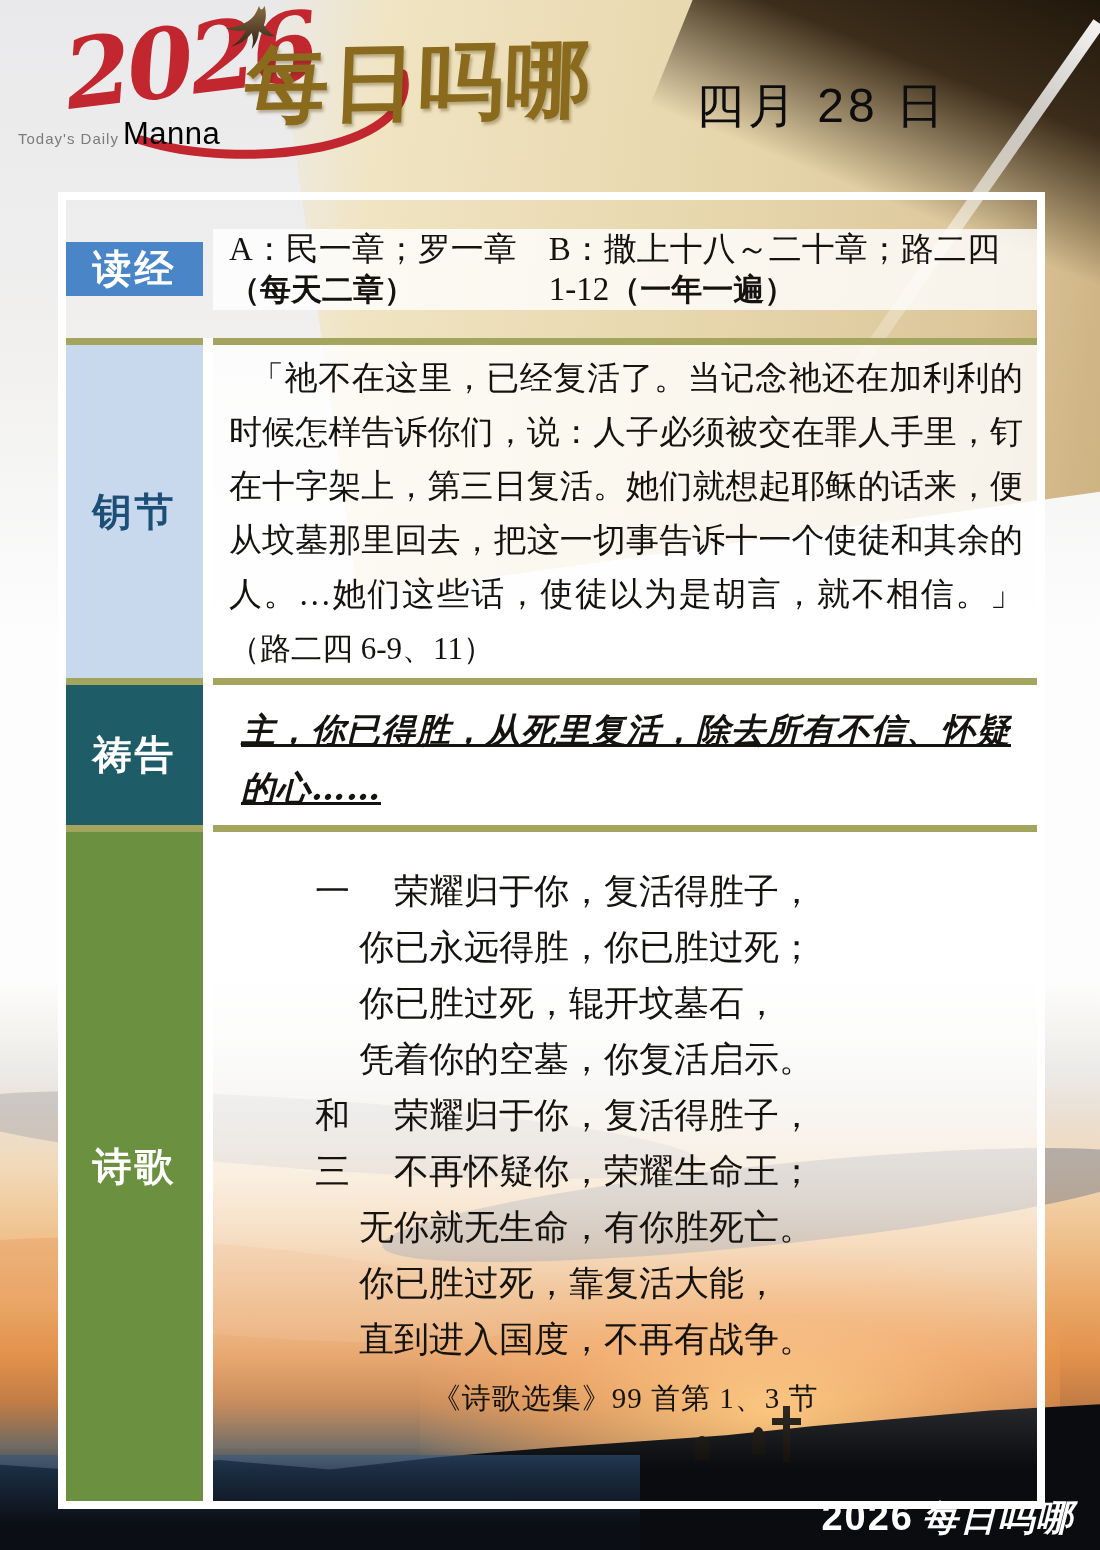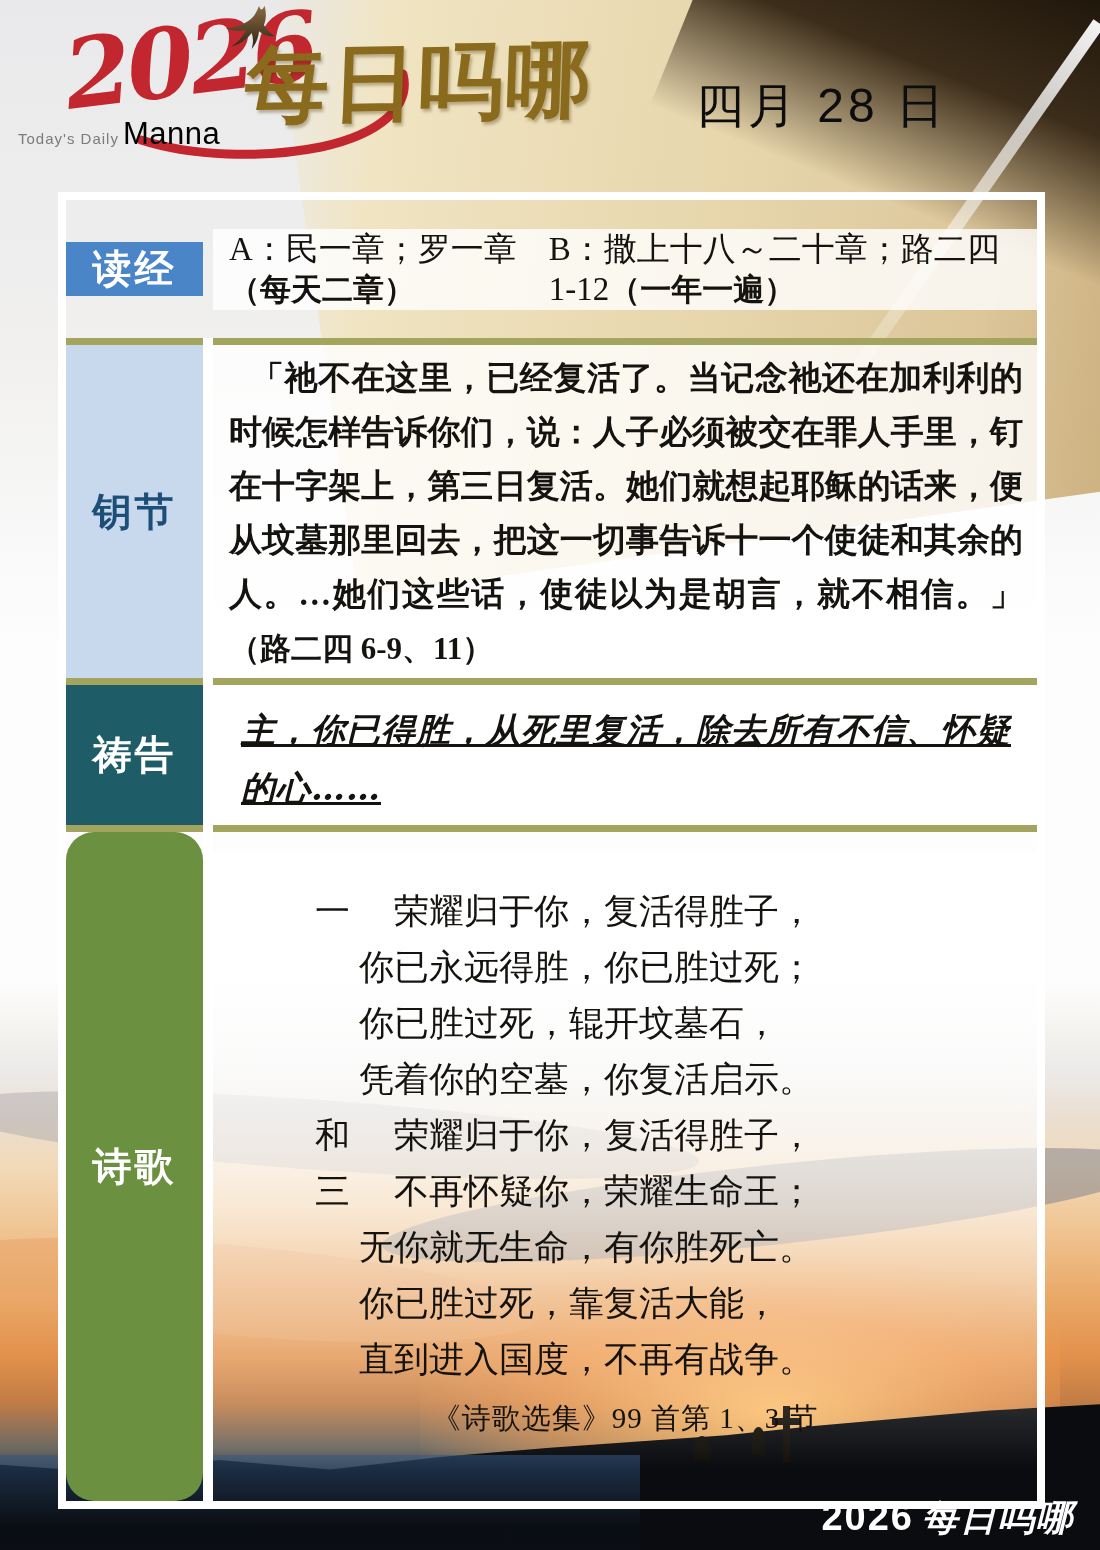--- a/index.html
+++ b/index.html
@@ -62,42 +62,42 @@
   .table{position:absolute; left:58px; top:192px; width:987px; z-index:2;
     border:8px solid #fff; box-sizing:border-box;}
   .row{display:flex;}
   .row-reading{height:138px;align-items:center;} .row-keyverse{height:333px;}
   .row-prayer{height:140px;}  .row-hymn{height:669px;}
   .label{flex:0 0 137px; display:flex; align-items:center; justify-content:center;
     font-size:39px; font-weight:700; letter-spacing:3px;}
   .label-reading{background:var(--reading-label-bg); color:#fff;}
   .label-keyverse{background:var(--keyverse-label-bg); color:var(--keyverse-label-text);}
   .label-prayer{background:var(--prayer-label-bg); color:#fff;}
-  .label-hymn{background:var(--hymn-label-bg); color:#fff;border-radius:28px;}
+  .label-hymn{background:var(--hymn-label-bg); color:#fff;}
   .gap{flex:0 0 10px; background:#fff;}
   .content{flex:1; box-sizing:border-box; color:#15130f; overflow:hidden;}
   .content-light{background:rgba(255,255,255,.8);}
   .content-hymn{background:linear-gradient(180deg,rgba(255,255,255,.85) 0%,rgba(255,255,255,.8) 30%,rgba(255,255,255,.55) 55%,rgba(255,255,255,.25) 75%,rgba(255,255,255,0) 95%);}
   .sep{display:flex; height:7px;}
   .sep-l{flex:0 0 137px; background:var(--separator);}
   .sep-g{flex:0 0 10px; background:#fff;}
   .sep-c{flex:1; background:var(--separator);}
 
   .content-reading{display:flex; flex-direction:row; justify-content:center;
     row-gap:24px; padding:0 12px 0 16px; font-size:33px; line-height:40px;}
   .read-note{font-family:"Liberation Sans",sans-serif; font-weight:700; font-size:31px;}
 
   .keyverse-text{margin:0; padding:6px 14px 0 16px; font-size:33px; line-height:54px;
-    text-align:justify; text-indent:22px;font-weight:bold;}
+    text-align:justify; text-indent:22px;}
   .keyverse-ref{font-size:31px;}
 
   .prayer-text{margin:12px; padding:4px 10px 0 16px;
     font:italic 700 34px "DejaVu Serif",serif; line-height:58px; letter-spacing:1px;text-decoration:underline;}
 
-  .content-hymn{padding-top:32px; font-size:35px; line-height:56px;margin-top:20px;}
+  .content-hymn{padding-top:32px; font-size:35px; line-height:56px;}
   .hymn-line{padding-left:146px; white-space:nowrap;}
   .hymn-line.has-marker{padding-left:102px;}
   .hymn-marker{margin-right:44px;}
   .hymn-citation{text-align:center; font-size:29px; margin-top:2px; letter-spacing:1px;}
 
   
   .footer-logo{position:absolute; right:26px; top:1494px; z-index:3; color:#fff;
     display:flex; align-items:baseline; gap:8px; white-space:nowrap;}
   .footer-year{font:800 38px "Liberation Sans",sans-serif; letter-spacing:2px;}
   .footer-name{font:italic 700 36px "DejaVu Serif",serif; letter-spacing:2px;}

